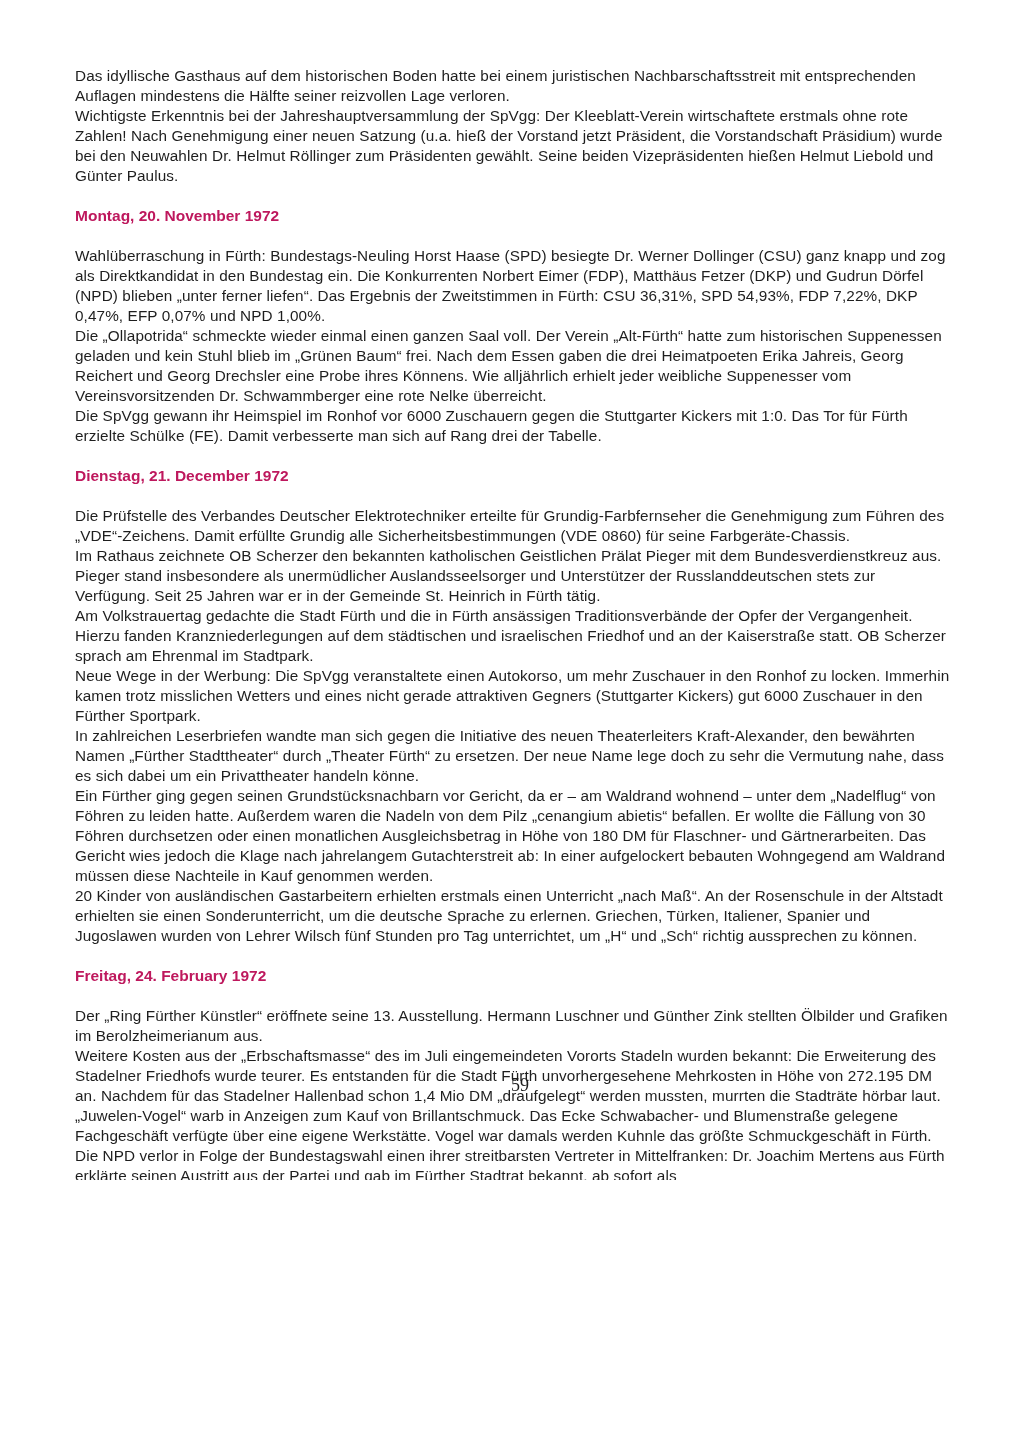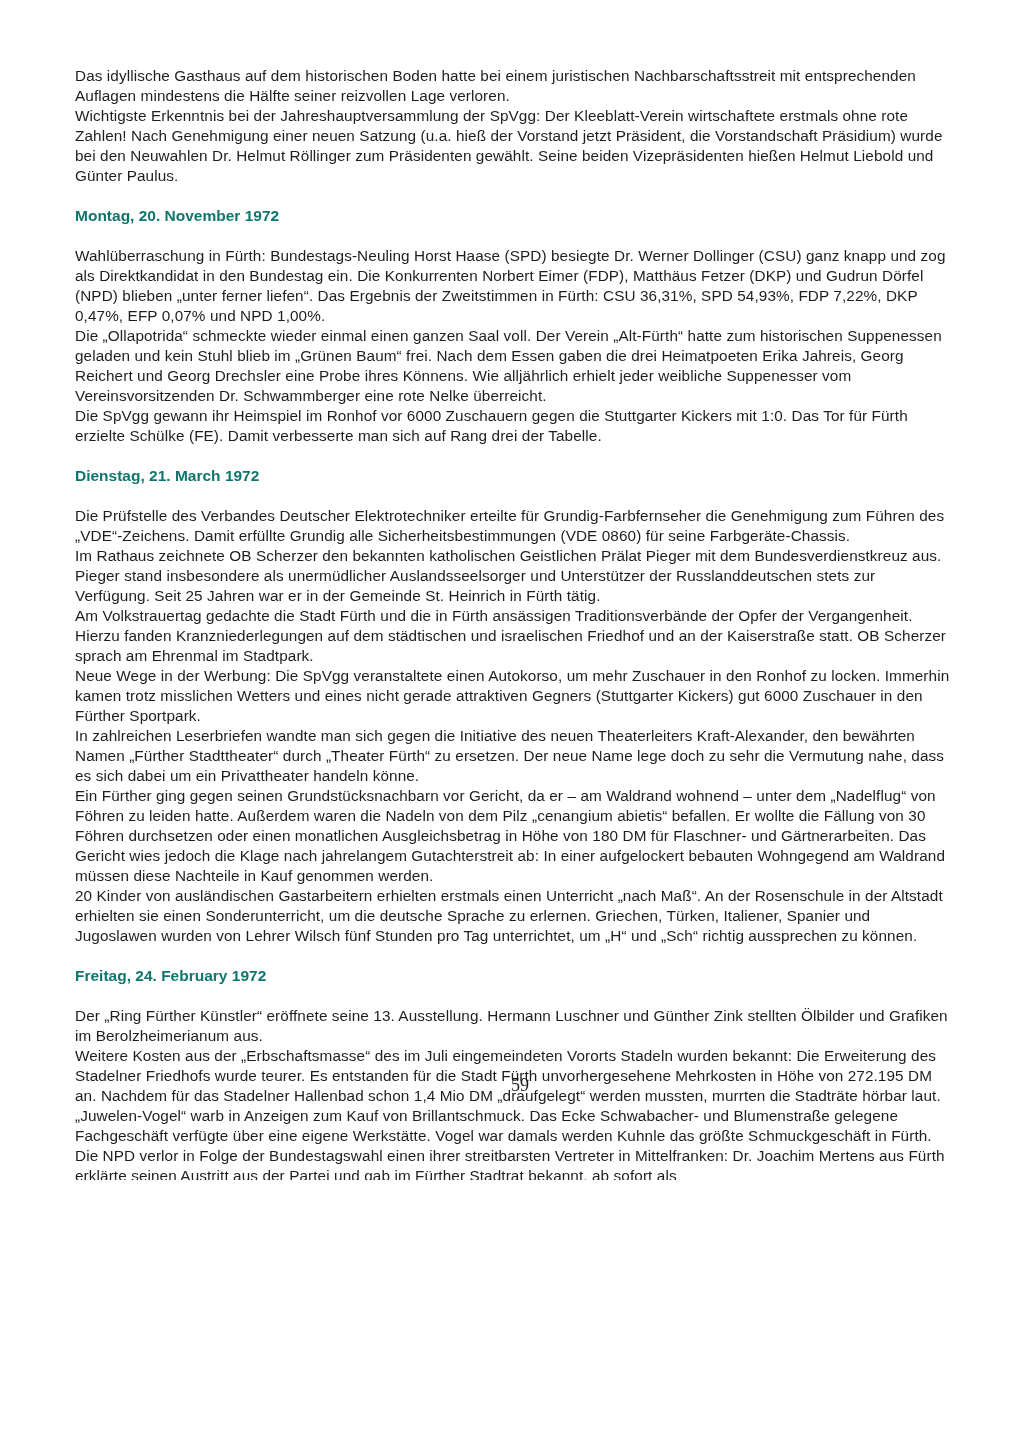--- a/index.html
+++ b/index.html
@@ -28,21 +28,21 @@
     font-size: 15.3px;
     line-height: 20px;
     letter-spacing: 0.1px;
     text-align: left;
   }
   .section-heading {
     margin: 20px 0 20px 0;
     font-size: 15.5px;
     line-height: 20px;
     font-weight: bold;
-    color: #0f766e;
+    color: #be185d;
   }
   .page-number {
     position: absolute;
     bottom: 84px;
     left: 8px;
     width: 100%;
     text-align: center;
     font-family: "Liberation Serif", serif;
     font-size: 18px;
     color: #1e1e1e;
@@ -60,21 +60,21 @@
     </div>
 
     <div>
       <h2 class="section-heading">Montag, 20. November 1972</h2>
       <p class="paragraph">Wahlüberraschung in Fürth: Bundestags-Neuling Horst Haase (SPD) besiegte Dr. Werner Dollinger (CSU) ganz knapp und zog als Direktkandidat in den Bundestag ein. Die Konkurrenten Norbert Eimer (FDP), Matthäus Fetzer (DKP) und Gudrun Dörfel (NPD) blieben „unter ferner liefen“. Das Ergebnis der Zweitstimmen in Fürth: CSU 36,31%, SPD 54,93%, FDP 7,22%, DKP 0,47%, EFP 0,07% und NPD 1,00%.</p>
       <p class="paragraph">Die „Ollapotrida“ schmeckte wieder einmal einen ganzen Saal voll. Der Verein „Alt-Fürth“ hatte zum historischen Suppenessen geladen und kein Stuhl blieb im „Grünen Baum“ frei. Nach dem Essen gaben die drei Heimatpoeten Erika Jahreis, Georg Reichert und Georg Drechsler eine Probe ihres Könnens. Wie alljährlich erhielt jeder weibliche Suppenesser vom Vereinsvorsitzenden Dr. Schwammberger eine rote Nelke überreicht.</p>
       <p class="paragraph">Die SpVgg gewann ihr Heimspiel im Ronhof vor 6000 Zuschauern gegen die Stuttgarter Kickers mit 1:0. Das Tor für Fürth erzielte Schülke (FE). Damit verbesserte man sich auf Rang drei der Tabelle.</p>
     </div>
 
     <div>
-      <h2 class="section-heading">Dienstag, 21. March 1972</h2>
+      <h2 class="section-heading">Dienstag, 21. December 1972</h2>
       <p class="paragraph">Die Prüfstelle des Verbandes Deutscher Elektrotechniker erteilte für Grundig-Farbfernseher die Genehmigung zum Führen des „VDE“-Zeichens. Damit erfüllte Grundig alle Sicherheitsbestimmungen (VDE 0860) für seine Farbgeräte-Chassis.</p>
       <p class="paragraph">Im Rathaus zeichnete OB Scherzer den bekannten katholischen Geistlichen Prälat Pieger mit dem Bundesverdienstkreuz aus. Pieger stand insbesondere als unermüdlicher Auslandsseelsorger und Unterstützer der Russlanddeutschen stets zur Verfügung. Seit 25 Jahren war er in der Gemeinde St. Heinrich in Fürth tätig.</p>
       <p class="paragraph">Am Volkstrauertag gedachte die Stadt Fürth und die in Fürth ansässigen Traditionsverbände der Opfer der Vergangenheit. Hierzu fanden Kranzniederlegungen auf dem städtischen und israelischen Friedhof und an der Kaiserstraße statt. OB Scherzer sprach am Ehrenmal im Stadtpark.</p>
       <p class="paragraph">Neue Wege in der Werbung: Die SpVgg veranstaltete einen Autokorso, um mehr Zuschauer in den Ronhof zu locken. Immerhin kamen trotz misslichen Wetters und eines nicht gerade attraktiven Gegners (Stuttgarter Kickers) gut 6000 Zuschauer in den Fürther Sportpark.</p>
       <p class="paragraph">In zahlreichen Leserbriefen wandte man sich gegen die Initiative des neuen Theaterleiters Kraft-Alexander, den bewährten Namen „Fürther Stadttheater“ durch „Theater Fürth“ zu ersetzen. Der neue Name lege doch zu sehr die Vermutung nahe, dass es sich dabei um ein Privattheater handeln könne.</p>
     </div>
 
     <div>
       <p class="paragraph">Ein Fürther ging gegen seinen Grundstücksnachbarn vor Gericht, da er – am Waldrand wohnend – unter dem „Nadelflug“ von Föhren zu leiden hatte. Außerdem waren die Nadeln von dem Pilz „cenangium abietis“ befallen. Er wollte die Fällung von 30 Föhren durchsetzen oder einen monatlichen Ausgleichsbetrag in Höhe von 180 DM für Flaschner- und Gärtnerarbeiten. Das Gericht wies jedoch die Klage nach jahrelangem Gutachterstreit ab: In einer aufgelockert bebauten Wohngegend am Waldrand müssen diese Nachteile in Kauf genommen werden.</p>
       <p class="paragraph">20 Kinder von ausländischen Gastarbeitern erhielten erstmals einen Unterricht „nach Maß“. An der Rosenschule in der Altstadt erhielten sie einen Sonderunterricht, um die deutsche Sprache zu erlernen. Griechen, Türken, Italiener, Spanier und Jugoslawen wurden von Lehrer Wilsch fünf Stunden pro Tag unterrichtet, um „H“ und „Sch“ richtig aussprechen zu können.</p>

